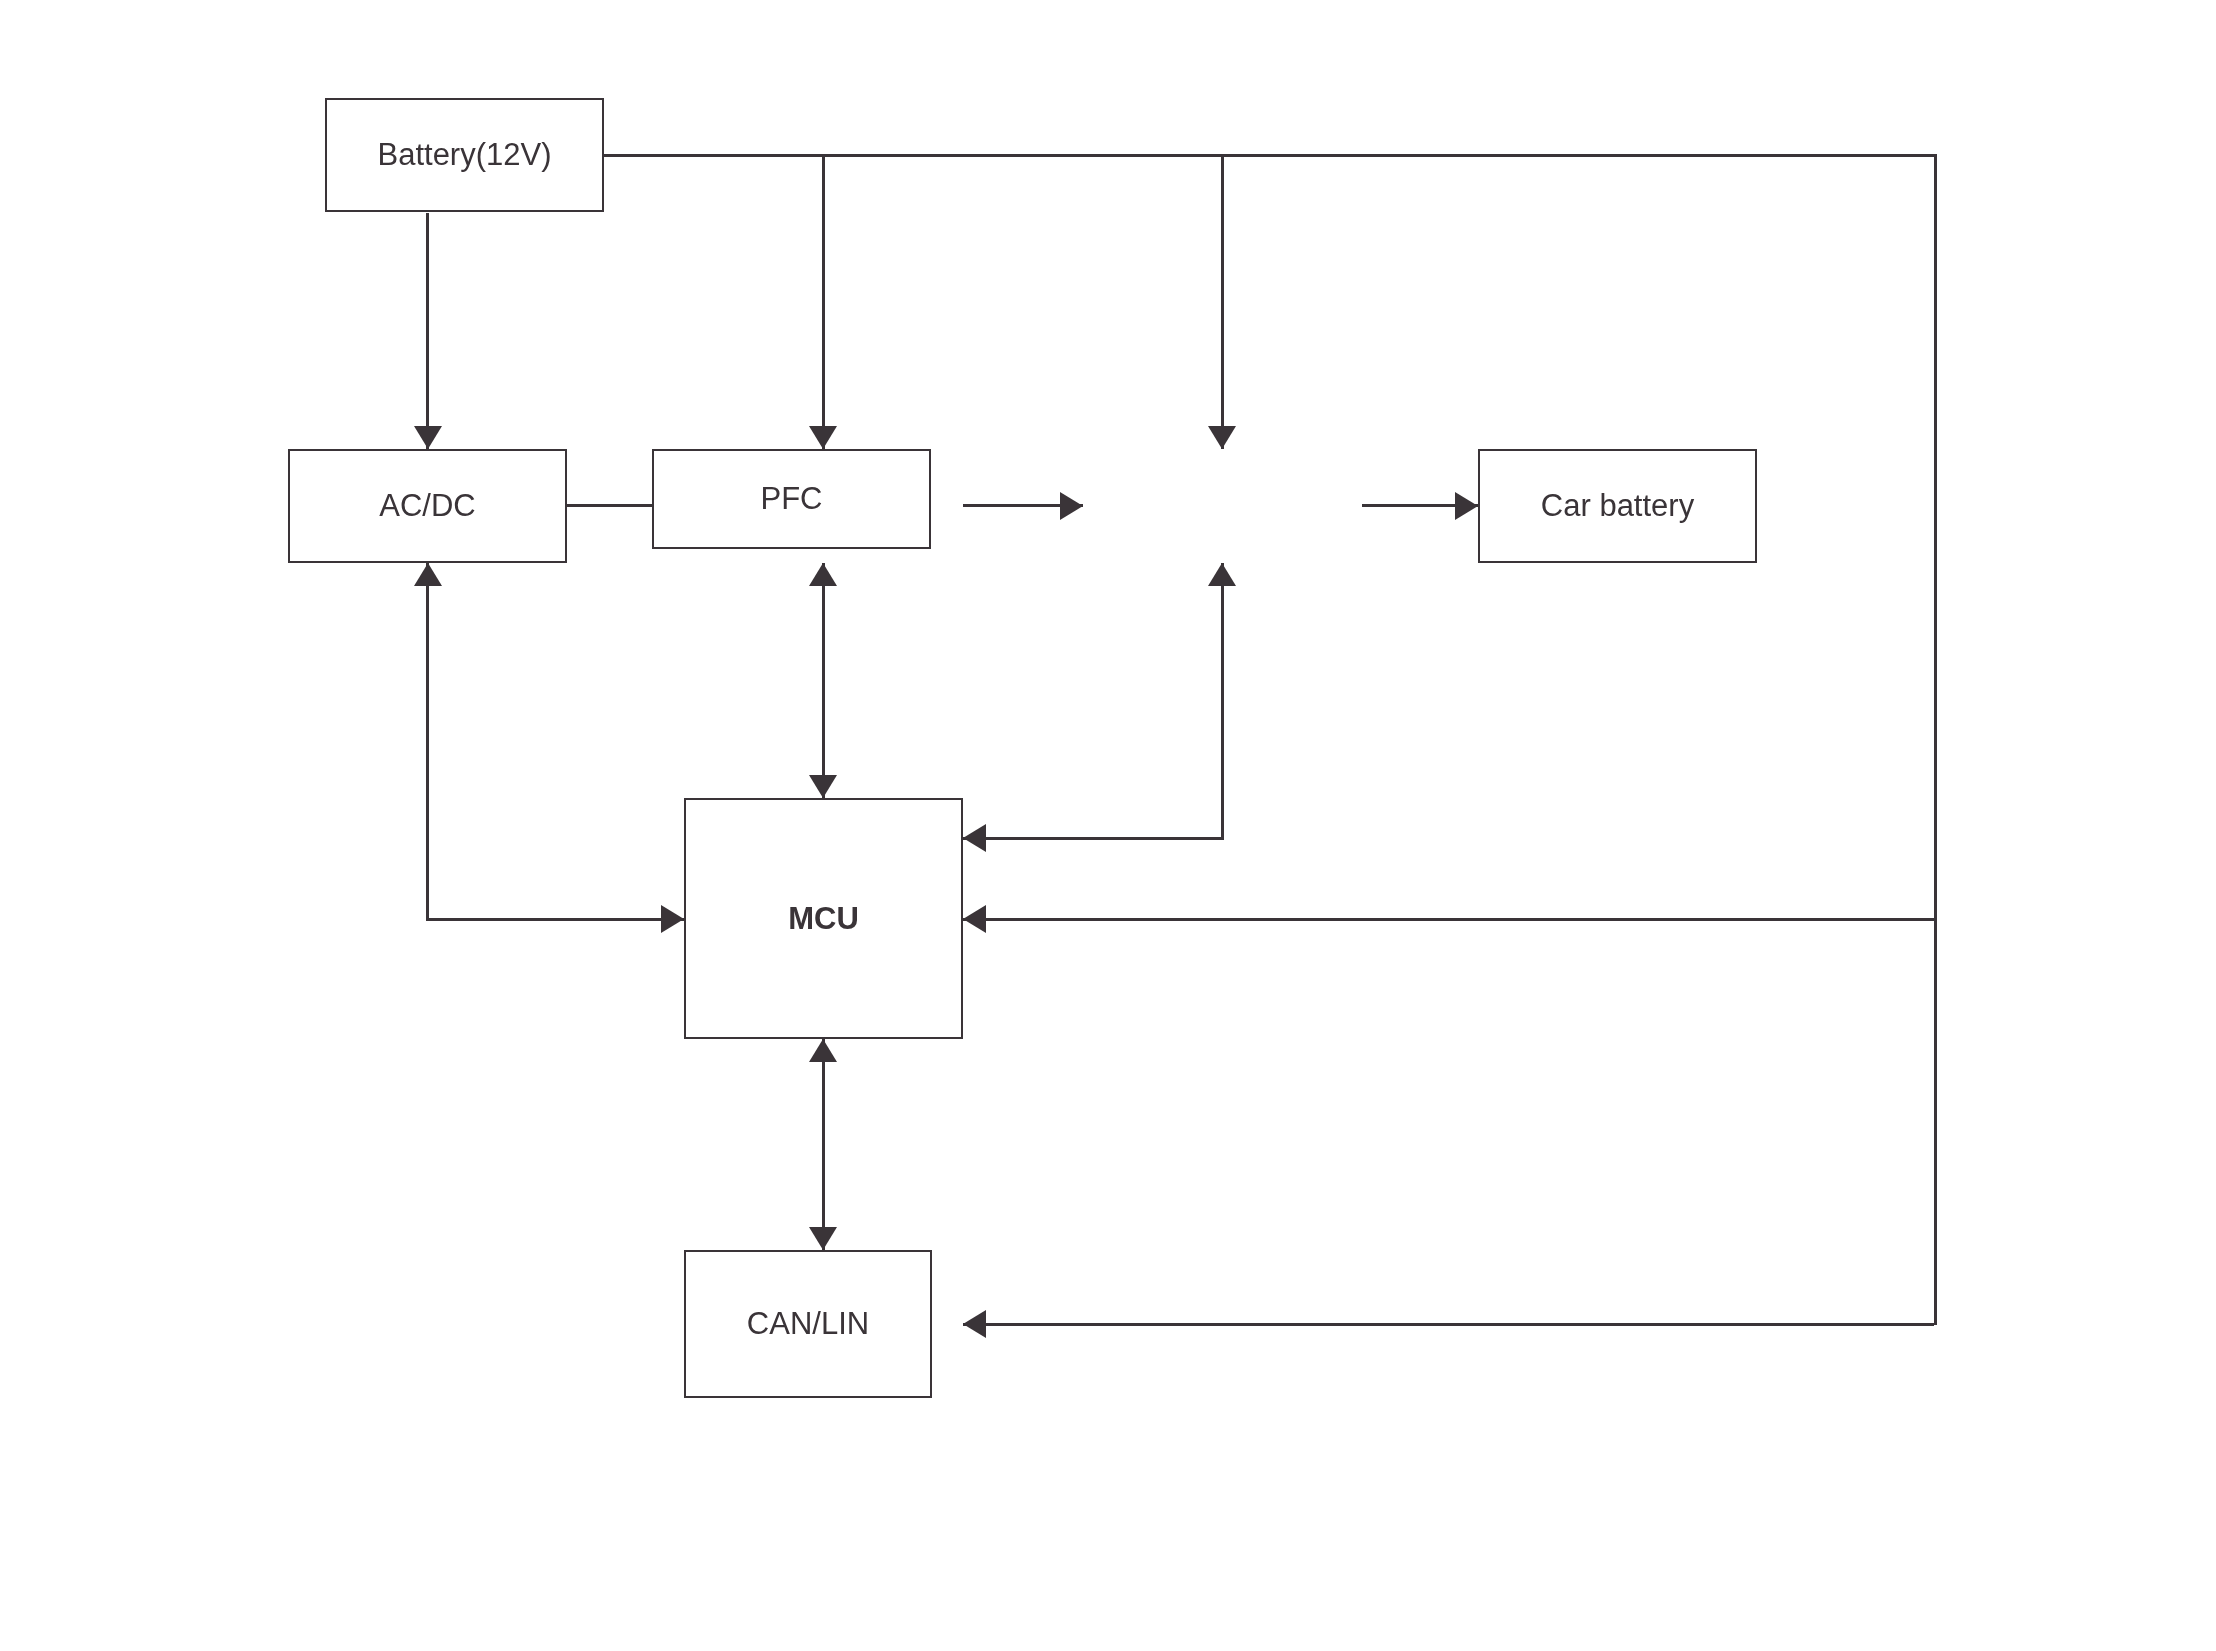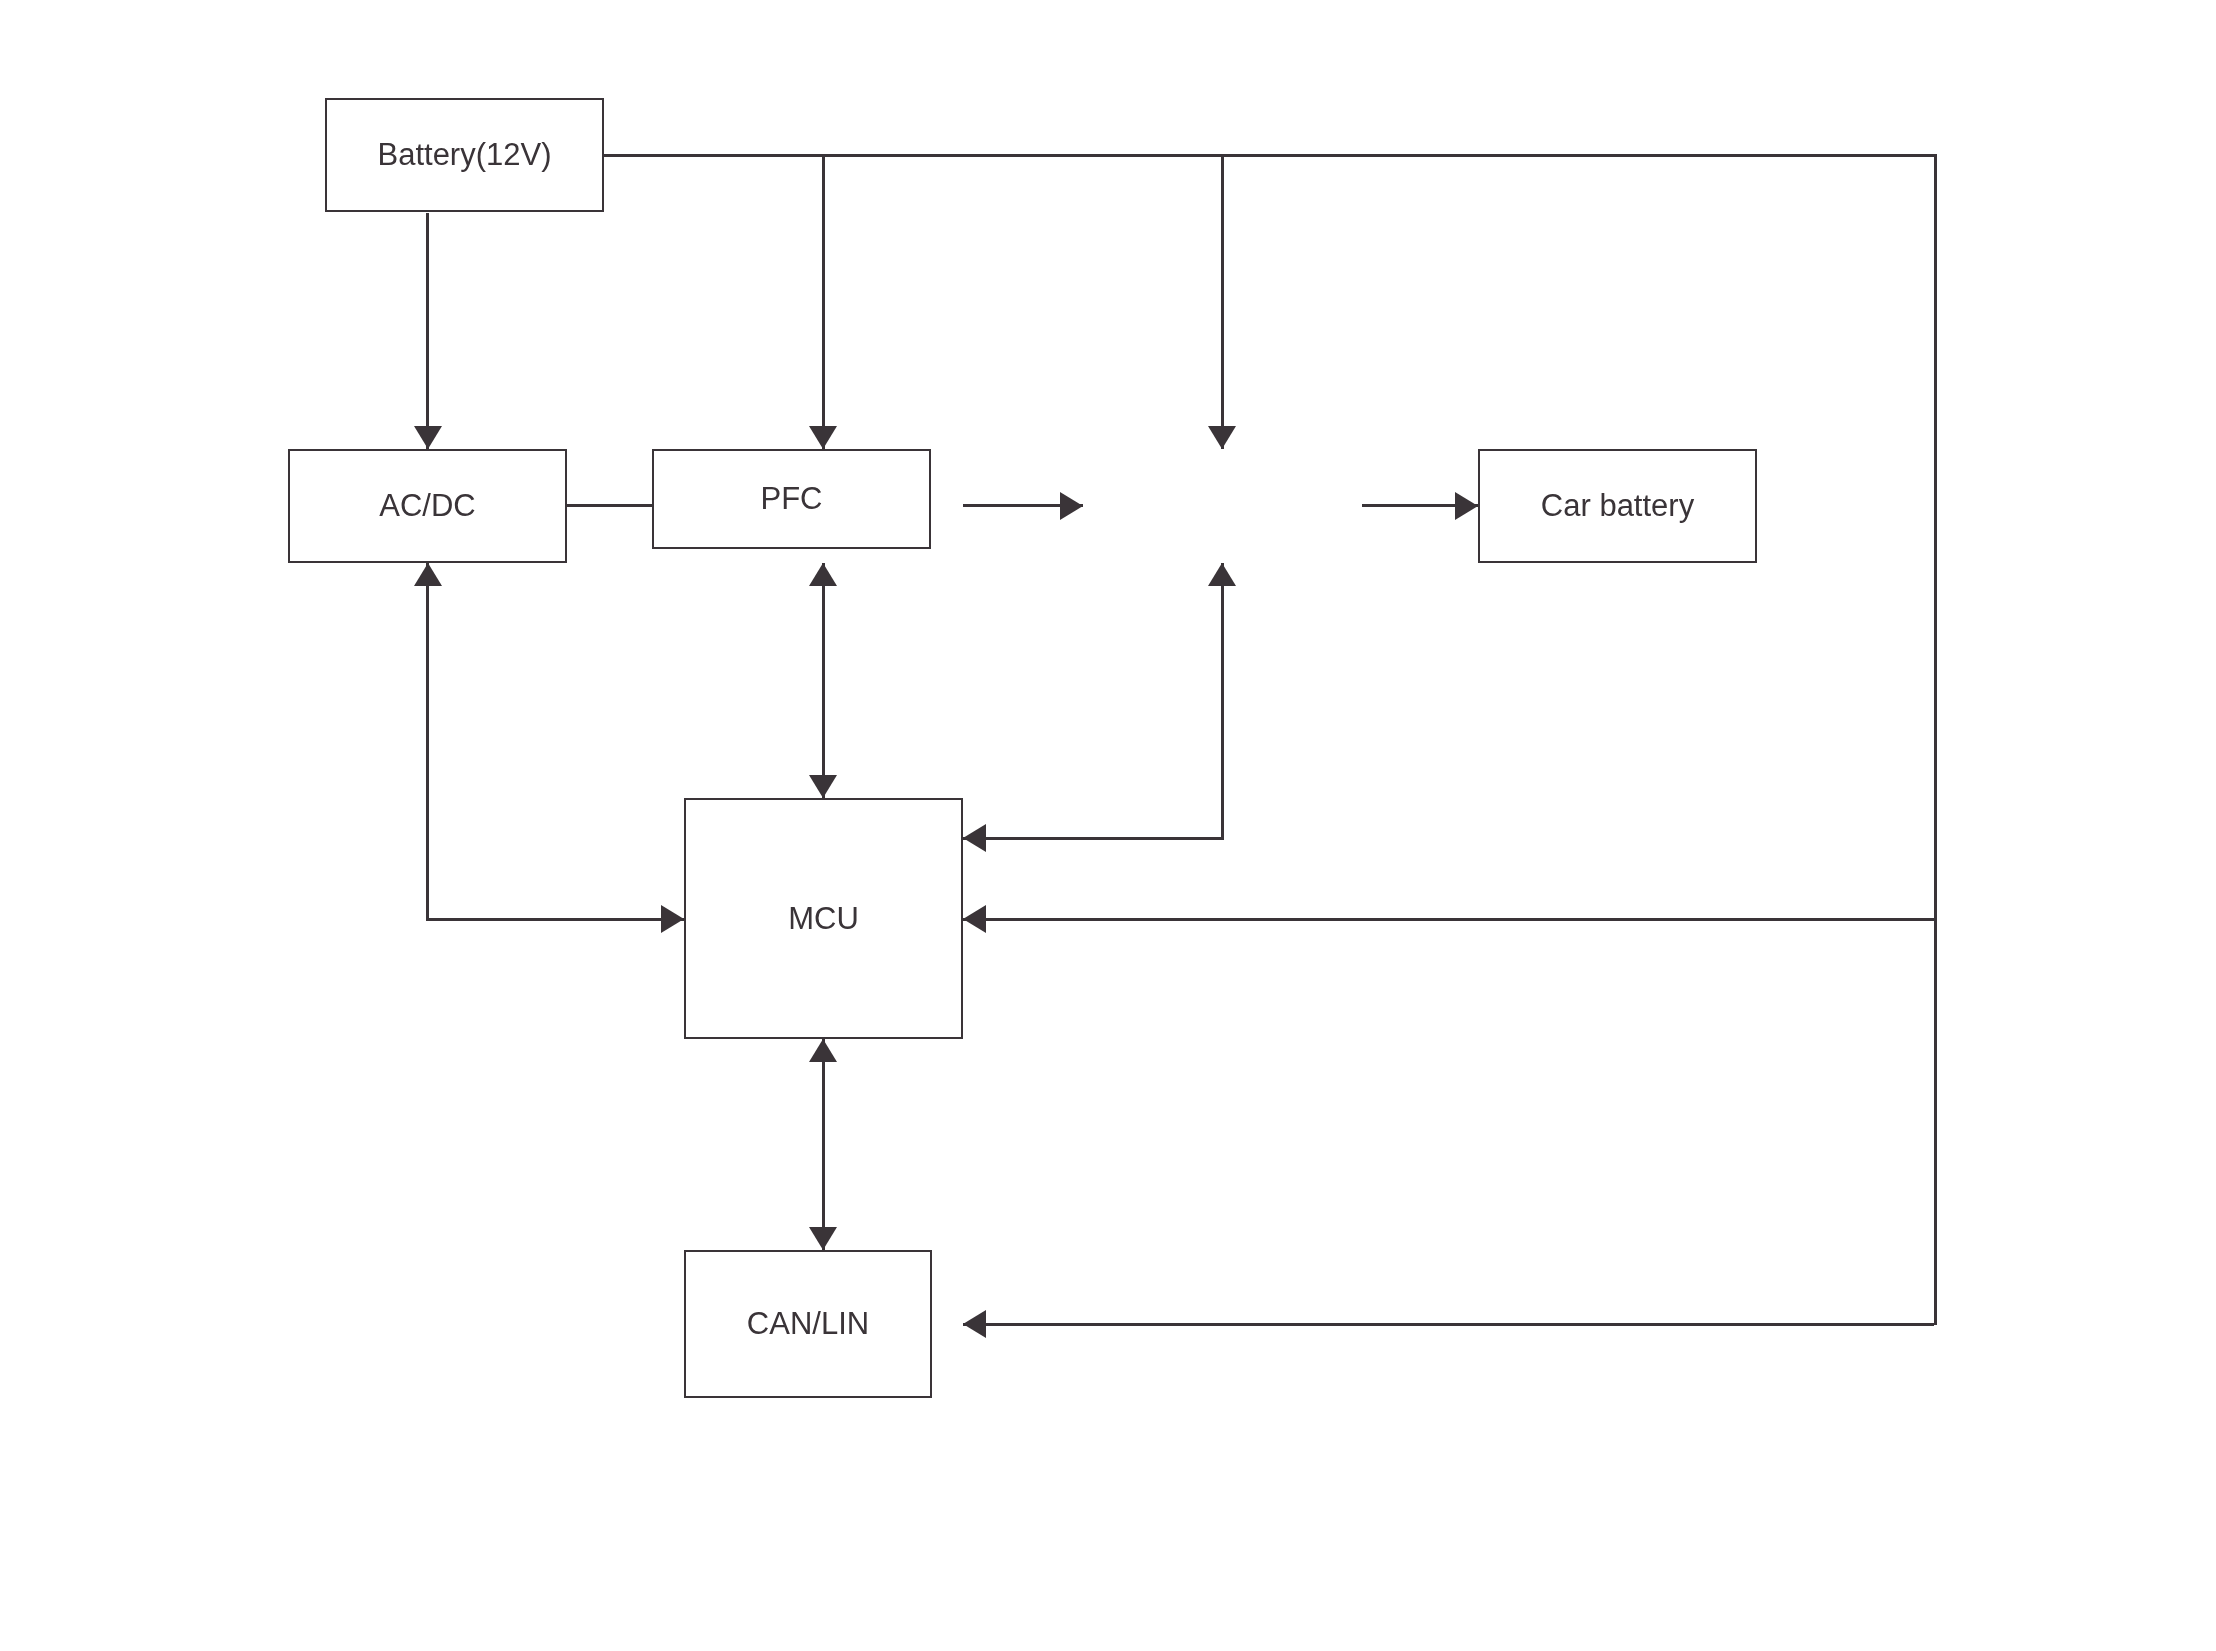--- a/index.html
+++ b/index.html
@@ -80,21 +80,21 @@
   </div>
   <div class="node" style="left:288px; top:449px; width:279px; height:114px;">
     <span class="lbl">AC/DC</span>
   </div>
   <div class="node" style="left:652px; top:449px; width:279px; height:100px;">
     <span class="lbl">PFC</span>
   </div>
   <div class="node" style="left:1478px; top:449px; width:279px; height:114px;text-align:right;">
     <span class="lbl">Car battery</span>
   </div>
-  <div class="node" style="left:684px; top:798px; width:279px; height:241px;">
+  <div class="node" style="left:684px; top:798px; width:279px; height:241px;font-weight:bold;">
     <span class="lbl">MCU</span>
   </div>
   <div class="node" style="left:684px; top:1250px; width:248px; height:148px;">
     <span class="lbl">CAN/LIN</span>
   </div>
 
 </div>
 
 
 </body></html>

